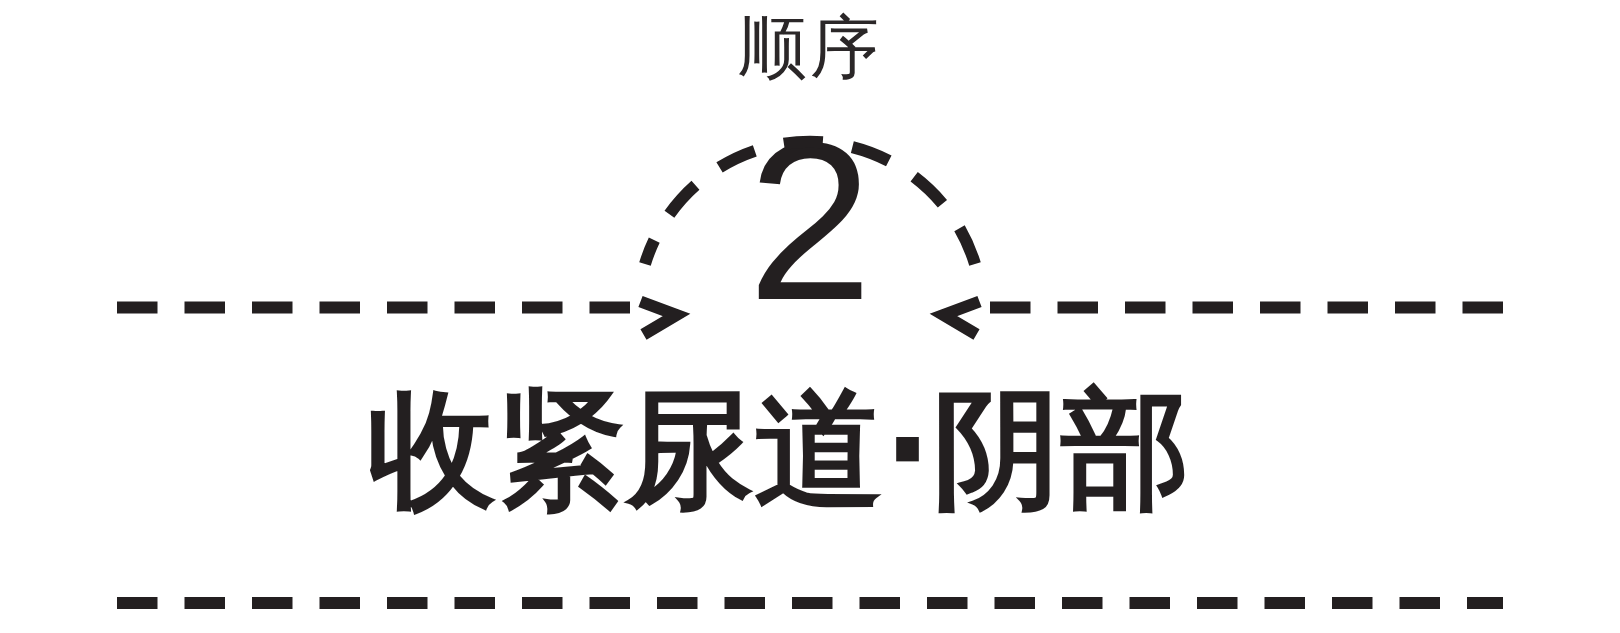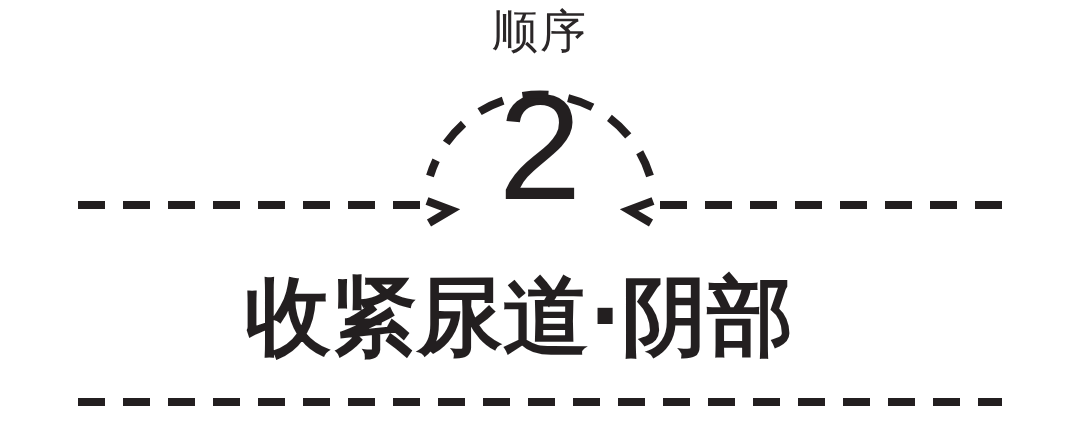--- a/index.html
+++ b/index.html
@@ -83,21 +83,20 @@
     top: 252px;
     width: 1038px;
     text-align: center;
     font-family: "DejaVu Sans", "Liberation Sans", sans-serif;
     font-size: 86px;
     font-weight: 700;
     line-height: 1.12;
     color: #231f20;
     white-space: nowrap;
     letter-spacing: 0px;
-    margin-top: 16px;
   }
 </style>
 </head>
 <body>
 
 <div id="poster">
 
   <div class="kicker">顺序</div>
 
   <div class="step-number">2</div>

